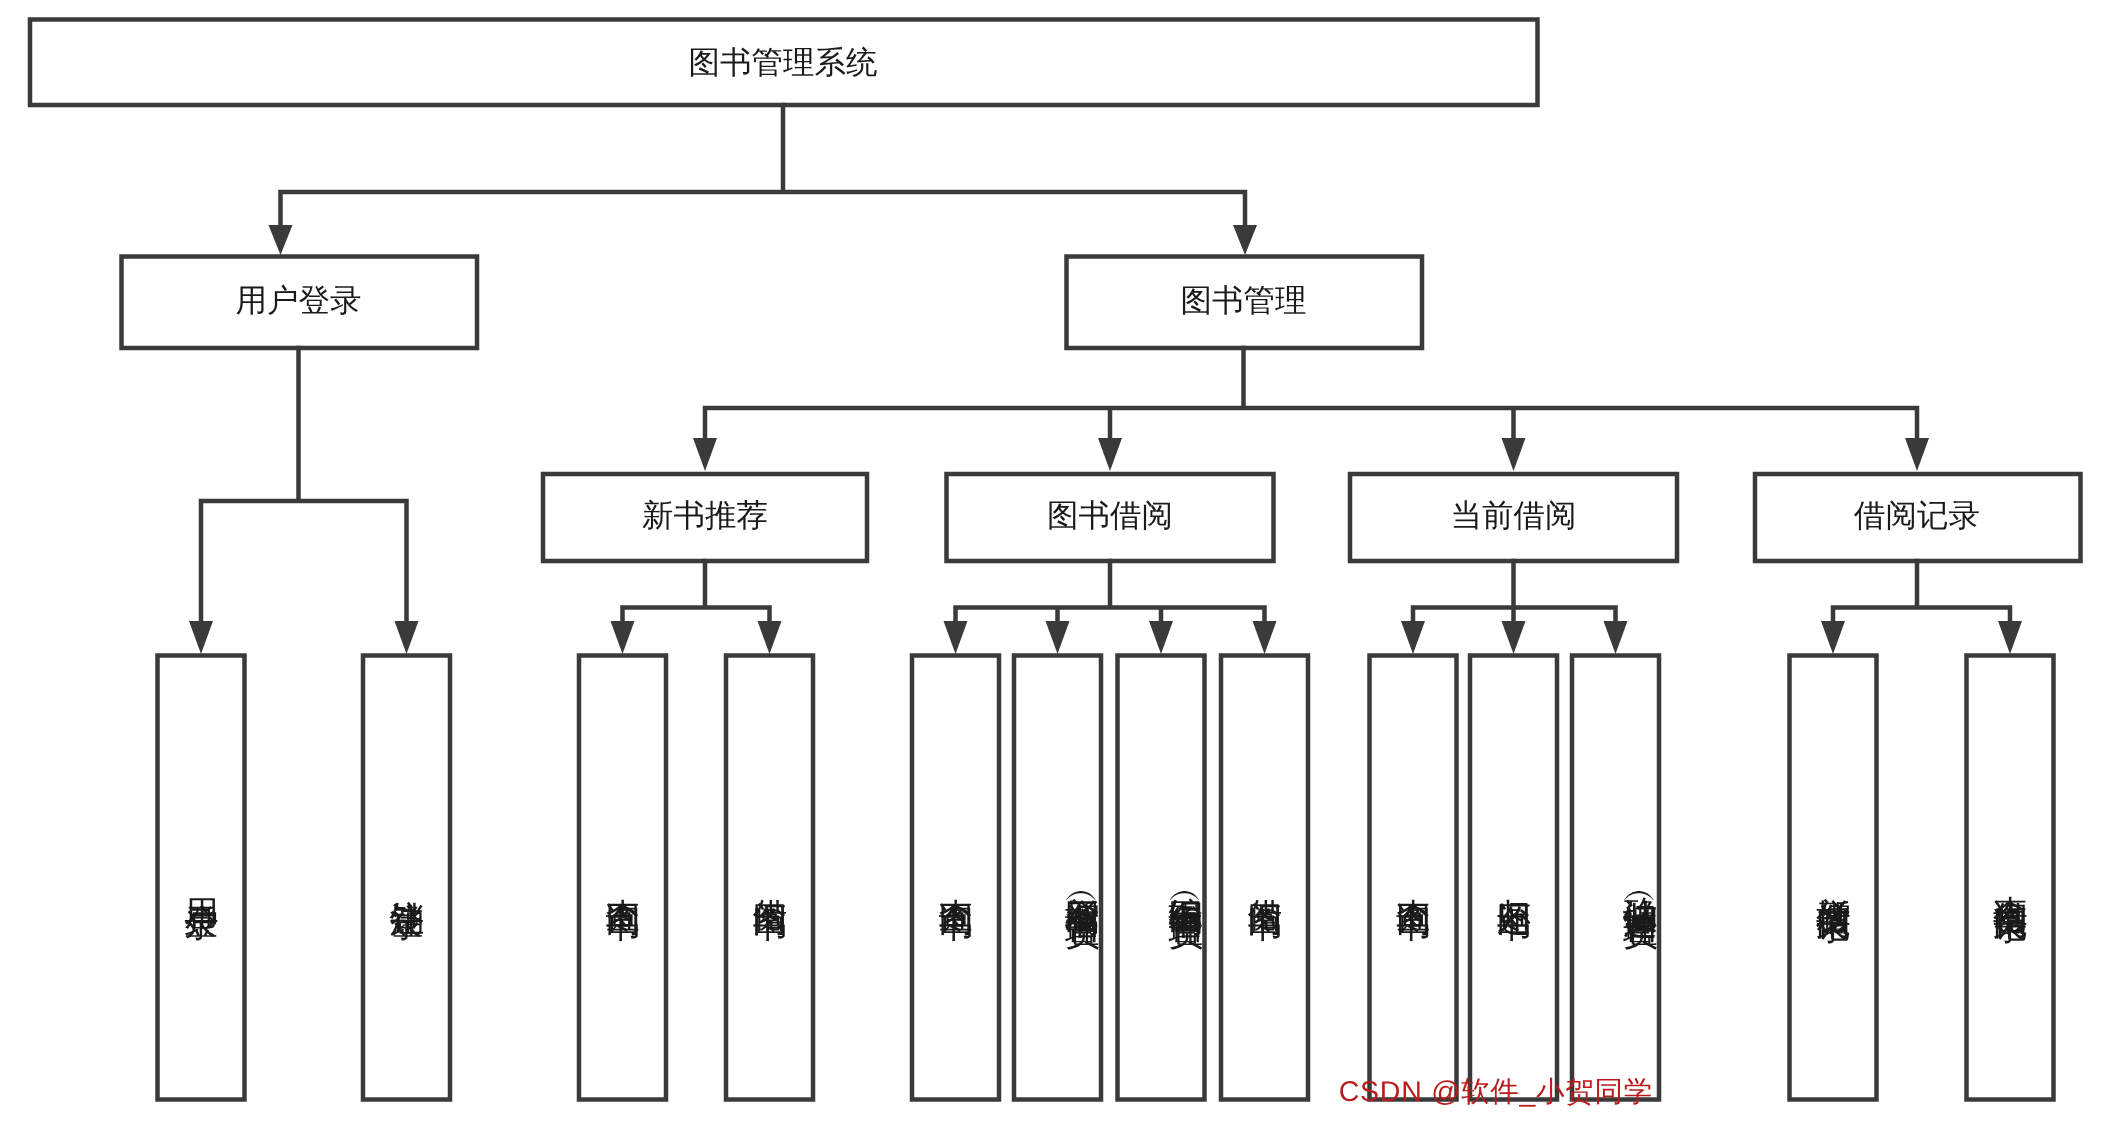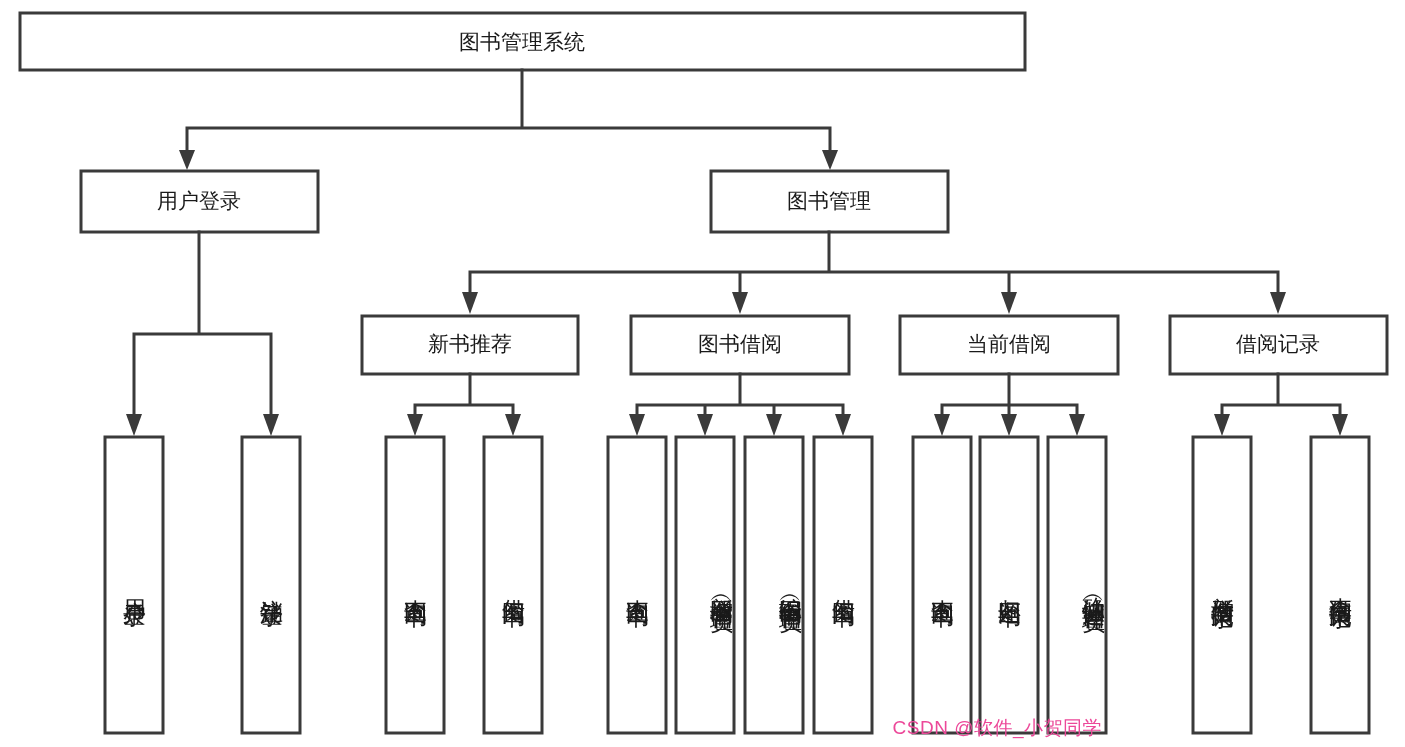--- a/index.html
+++ b/index.html
@@ -65,21 +65,21 @@
   }
   .leaf-label.centered {
     align-items: center;
   }
   .watermark {
     position: absolute;
     right: 14px;
     bottom: 6px;
     font-family: "Liberation Sans", "DejaVu Sans", sans-serif;
     font-size: 19px;
-    color: #ec4899;
+    color: #b91c1c;
     letter-spacing: 0.5px;
     white-space: nowrap;
   }
 </style>
 </head>
 <body>
 
 <div id="diagram-root">
 
   <svg class="diagram-canvas" viewBox="0 0 1405 747">

